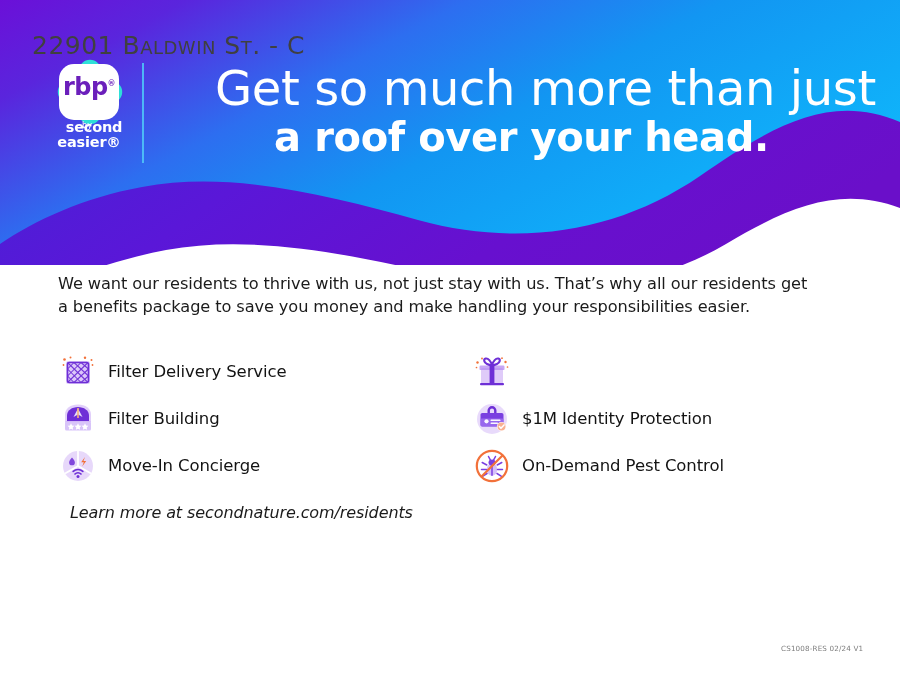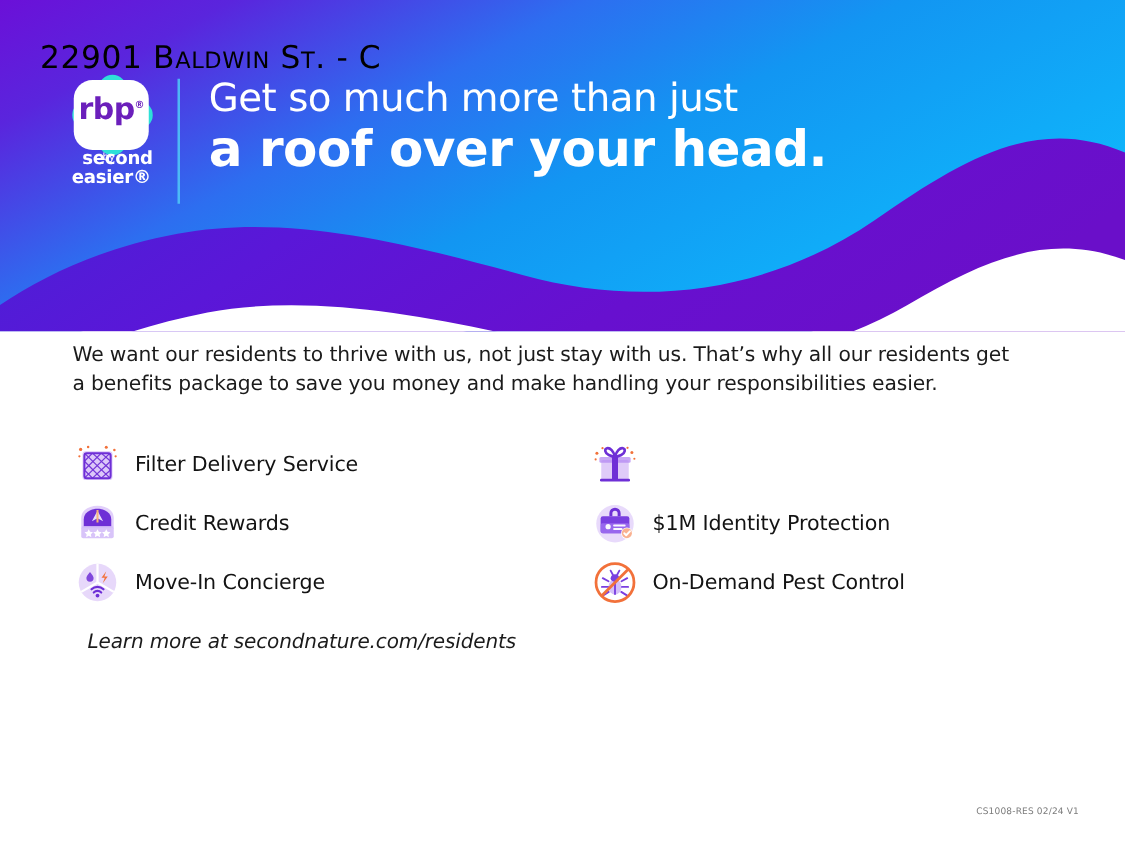--- a/index.html
+++ b/index.html
@@ -37,21 +37,21 @@
     width: 900px;
     height: 265px;
     display: block;
   }
 
   
   .property-title {
     position: absolute;
     left: 32px;
     top: 33px;
-    color: #000000;
+    color: #404040;
     font-size: 25px;
     letter-spacing: 0.5px;
     font-variant: small-caps;
     font-family: "DejaVu Sans", "Liberation Sans", sans-serif;
     font-weight: 400;
     white-space: nowrap;
     line-height: 1;
   }
 
   .logo-block {
@@ -139,24 +139,25 @@
 
   .headline {
     position: absolute;
     left: 167px;
     top: 64px;
     color: #ffffff;
     line-height: 1.02;
   }
   .headline .line1 {
     display: block;
-    font-size: 31px;
+    font-size: 48px;
     font-weight: 400;
     letter-spacing: -0.4px;
     white-space: nowrap;
+    margin-left: 48px;
   }
   .headline .line2 {
     display: block;
     font-size: 40px;
     font-weight: 700;
     letter-spacing: -0.4px;
     white-space: nowrap;
     margin-top: 4px;
     text-align: center;
   }
@@ -348,21 +349,21 @@
           <path d="M20 8 C26 8 31 11.5 31 16.5 L31 22 L9 22 L9 16.5 C9 11.5 14 8 20 8 Z" fill="#6e2fd6"></path>
           <path d="M20 9.5 L24.5 18 L20 15.5 L15.5 18 Z" fill="#f2f0ff" opacity="0.9"></path>
           <path d="M19.2 9 L20.8 9 L20.8 19 L19.2 19 Z" fill="#f7b27a"></path>
           <rect x="7" y="22" width="26" height="9.5" rx="1.6" fill="#cbb0f7" opacity="0.75"></rect>
           <g fill="#ffffff">
             <path d="M13 24.3 l1.05 2.15 2.35.34-1.7 1.66.4 2.34-2.1-1.1-2.1 1.1.4-2.34-1.7-1.66 2.35-.34z"></path>
             <path d="M20 24.3 l1.05 2.15 2.35.34-1.7 1.66.4 2.34-2.1-1.1-2.1 1.1.4-2.34-1.7-1.66 2.35-.34z"></path>
             <path d="M27 24.3 l1.05 2.15 2.35.34-1.7 1.66.4 2.34-2.1-1.1-2.1 1.1.4-2.34-1.7-1.66 2.35-.34z"></path>
           </g>
         </svg>
-        <span class="benefit-label">Credit Rewards</span>
+        <span class="benefit-label">Filter Building</span>
       </div>
 
       <div class="benefit-row">
         <svg class="benefit-icon" viewBox="0 0 40 40">
           <circle cx="20" cy="20" r="15" fill="#c9a8f5" opacity="0.45"></circle>
           <g stroke="#ffffff" stroke-width="1.8" fill="none">
             <line x1="20" y1="20" x2="20" y2="5"></line>
             <line x1="20" y1="20" x2="33" y2="27.5"></line>
             <line x1="20" y1="20" x2="7" y2="27.5"></line>
           </g>

